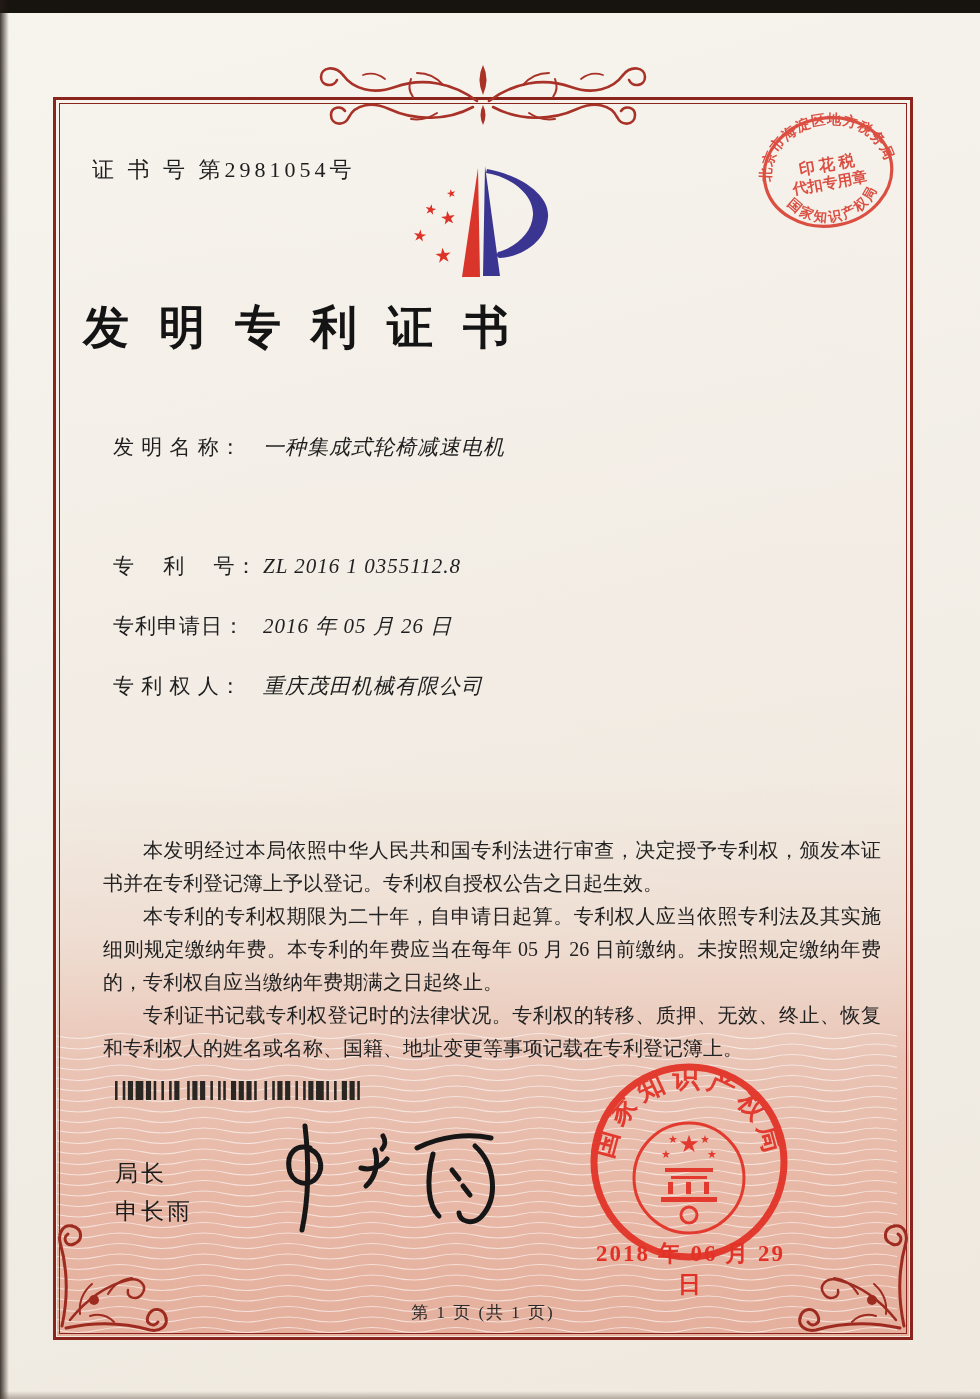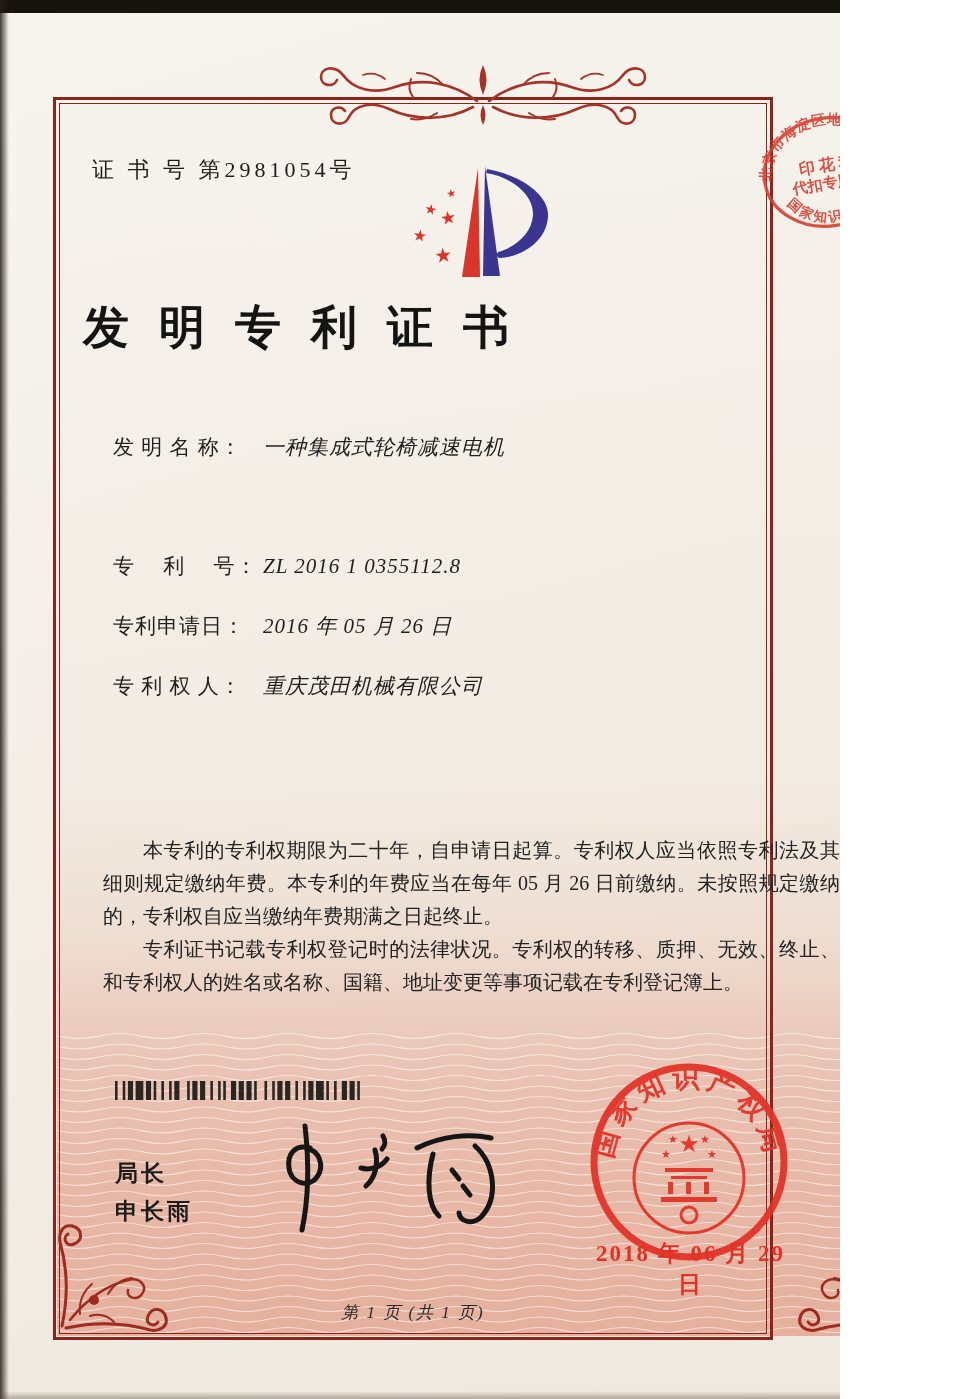--- a/index.html
+++ b/index.html
@@ -1,42 +1,42 @@
 <!DOCTYPE html>
 <html><head>
 <meta charset="utf-8">
 <style>
   html,body{margin:0;padding:0;}
   body{width:980px;height:1399px;font-family:"Liberation Serif","DejaVu Serif",serif;}
-  .page{position:relative;width:840px;height:1399px;overflow:hidden;
+  .page{position:relative;width:980px;height:1399px;overflow:hidden;
         background:linear-gradient(165deg,#f7f4ee 0%,#f2eee6 55%,#efe9df 100%);}
   .abs{position:absolute;}
   .edge-top{position:absolute;left:0;top:0;width:980px;height:13px;background:#17130f;}
   .edge-left{position:absolute;left:0;top:0;width:9px;height:1399px;
              background:linear-gradient(90deg,rgba(35,27,22,.85),rgba(35,27,22,0));}
   .edge-bottom{position:absolute;left:0;bottom:0;width:980px;height:8px;
              background:linear-gradient(0deg,rgba(90,70,60,.4),rgba(90,70,60,0));}
   .frame{position:absolute;left:53px;top:97px;right:67px;bottom:59px;
          border:3px solid #8c241e;}
   .frame-inner{position:absolute;inset:3px;border:1px solid #8c241e;}
   .cert-no{position:absolute;left:92px;top:155px;font-size:22px;color:#1e1e1e;letter-spacing:4px;}
   .title{position:absolute;left:53px;right:67px;top:297px;text-align:left;
          font-size:46px;font-weight:700;color:#141414;letter-spacing:30px;text-indent:30px;}
   .frow{position:absolute;left:113px;width:790px;font-size:21px;color:#1f1f1f;white-space:nowrap;}
   .flabel{display:inline-block;min-width:150px;letter-spacing:1px;}
   .fvalue{letter-spacing:1px;font-style:italic;}
   .pair2{position:absolute;left:372px;top:0;}
   .paras{position:absolute;left:103px;top:834px;width:778px;font-size:20px;line-height:33px;
          color:#222;text-align:justify;}
   .paras p{margin:0;text-indent:2em;}
-  .director{position:absolute;left:115px;font-size:23px;color:#1c1c1c;letter-spacing:3px;font-weight:bold;}
+  .director{position:absolute;left:115px;font-size:23px;color:#1c1c1c;letter-spacing:3px;}
   .seal-date{position:absolute;left:583px;top:1238px;width:215px;text-align:center;
              font-size:23px;font-weight:700;color:#e23126;letter-spacing:2px;z-index:6;}
   .footer{position:absolute;left:53px;right:67px;top:1301px;text-align:center;
-          font-size:17px;color:#2a2a2a;letter-spacing:2px;z-index:5;font-style:italic;}
+          font-size:17px;color:#2a2a2a;letter-spacing:2px;z-index:5;}
   .lyr1{z-index:1}.lyr2{z-index:2}.lyr3{z-index:3}.lyr4{z-index:4}.lyr5{z-index:5}
   svg{display:block;}
 </style>
 </head>
 <body>
 
 <div class="page">
 
   <svg class="abs lyr1" style="left:57px;top:101px;" width="852" height="1235" viewBox="0 0 852 1235">
     <defs>
@@ -169,20 +169,21 @@
     <span class="flabel">专　 利　 号：</span><span class="fvalue">ZL 2016 1 0355112.8</span>
   </div>
   <div class="frow lyr3" style="top:612px">
     <span class="flabel">专利申请日：</span><span class="fvalue">2016 年 05 月 26 日</span>
   </div>
   <div class="frow lyr3" style="top:672px">
     <span class="flabel">专 利 权 人：</span><span class="fvalue">重庆茂田机械有限公司</span>
   </div>
 
   <div class="paras lyr3">
+    <p>本发明经过本局依照中华人民共和国专利法进行审查，决定授予专利权，颁发本证书并在专利登记簿上予以登记。专利权自授权公告之日起生效。</p>
     <p>本专利的专利权期限为二十年，自申请日起算。专利权人应当依照专利法及其实施细则规定缴纳年费。本专利的年费应当在每年 05 月 26 日前缴纳。未按照规定缴纳年费的，专利权自应当缴纳年费期满之日起终止。</p>
     <p>专利证书记载专利权登记时的法律状况。专利权的转移、质押、无效、终止、恢复和专利权人的姓名或名称、国籍、地址变更等事项记载在专利登记簿上。</p>
   </div>
 
   <svg id="barcode" class="abs lyr4" style="left:115px;top:1081px;" width="250" height="19" viewBox="0 0 203.6999999999998 19" preserveAspectRatio="none">
       <g fill="#2a2723">
         <rect x="0" y="0" width="2.1" height="19"></rect>
         <rect x="6.300000000000001" y="0" width="2.1" height="19"></rect>
         <rect x="10.5" y="0" width="4.2" height="19"></rect>
         <rect x="16.8" y="0" width="6.300000000000001" height="19"></rect>

